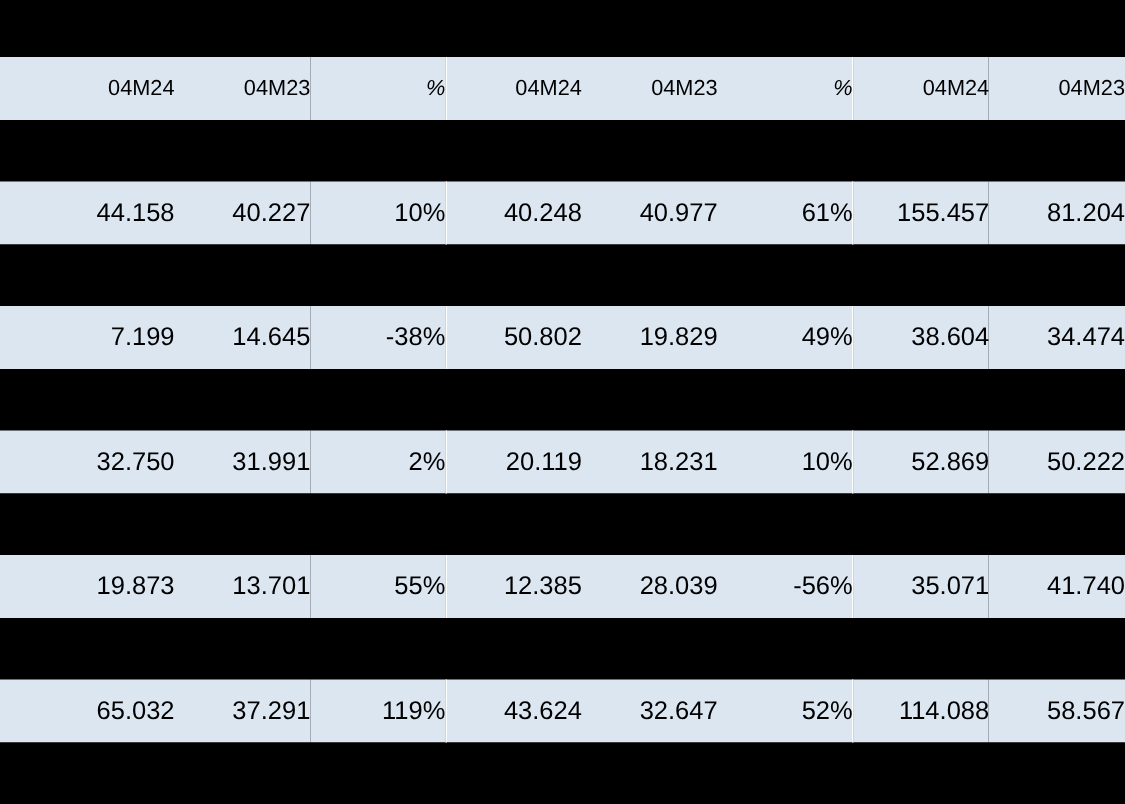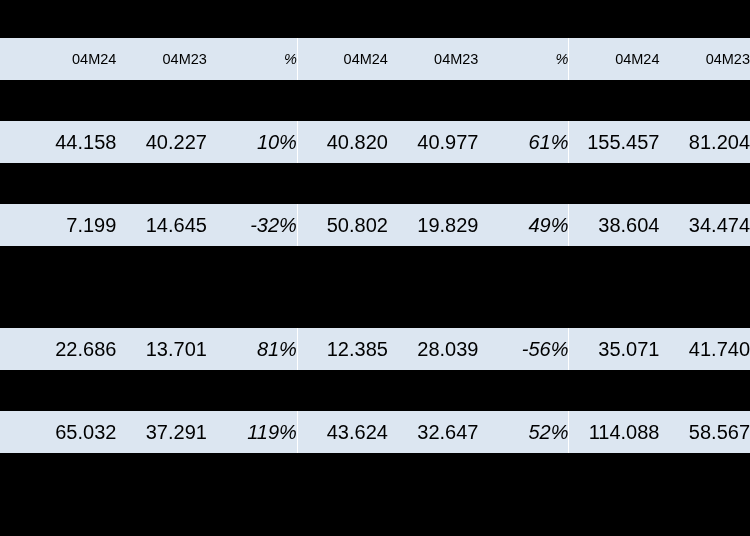--- a/index.html
+++ b/index.html
@@ -26,41 +26,40 @@
   }
   table.data-table tr.band-row {
     background: #dce6f1;
   }
   table.data-table tr.gap-row {
     background: #000000;
   }
   table.data-table td {
     padding: 0;
     margin: 0;
-    font-size: 20px;
+    font-size: 17px;
     color: #000000;
     text-align: right;
     vertical-align: middle;
     white-space: nowrap;
   }
   tr.band-row td {
     height: 42px;
   }
   tr.gap-row td {
     height: 41px;
     color: #000000;
   }
   
   col.spacer { width: 24px; }
   col.c-cur  { width: 84px; }
   col.c-prev { width: 84px; }
   col.c-pct  { width: 84px; }
 
   td.cell-pct {
-    font-style: italic;
     padding-right: 18px;
   }
   td.cell-num {
     padding-right: 8px;
   }
   
   td.sep-left {
     border-left: 1px solid #ffffff;
   }
   tr.band-row td.sep-left {
@@ -111,57 +110,68 @@
 
       <tr class="gap-row">
         <td colspan="9"></td>
       </tr>
 
       <tr class="band-row">
         <td></td>
         <td class="cell-num">44.158</td>
         <td class="cell-num">40.227</td>
         <td class="cell-pct">10%</td>
-        <td class="cell-num sep-left">40.820</td>
+        <td class="cell-num sep-left">40.248</td>
         <td class="cell-num">40.977</td>
         <td class="cell-pct">61%</td>
         <td class="cell-num sep-left">155.457</td>
         <td class="cell-num">81.204</td>
       </tr>
 
       <tr class="gap-row">
         <td colspan="9"></td>
       </tr>
 
       <tr class="band-row">
         <td></td>
         <td class="cell-num">7.199</td>
         <td class="cell-num">14.645</td>
-        <td class="cell-pct">-32%</td>
+        <td class="cell-pct">-38%</td>
         <td class="cell-num sep-left">50.802</td>
         <td class="cell-num">19.829</td>
         <td class="cell-pct">49%</td>
         <td class="cell-num sep-left">38.604</td>
         <td class="cell-num">34.474</td>
       </tr>
 
       <tr class="gap-row">
         <td colspan="9"></td>
       </tr>
 
+      <tr class="band-row">
+        <td></td>
+        <td class="cell-num">32.750</td>
+        <td class="cell-num">31.991</td>
+        <td class="cell-pct">2%</td>
+        <td class="cell-num sep-left">20.119</td>
+        <td class="cell-num">18.231</td>
+        <td class="cell-pct">10%</td>
+        <td class="cell-num sep-left">52.869</td>
+        <td class="cell-num">50.222</td>
+      </tr>
 
       <tr class="gap-row">
         <td colspan="9"></td>
       </tr>
 
       <tr class="band-row">
         <td></td>
-        <td class="cell-num">22.686</td>
+        <td class="cell-num">19.873</td>
         <td class="cell-num">13.701</td>
-        <td class="cell-pct">81%</td>
+        <td class="cell-pct">55%</td>
         <td class="cell-num sep-left">12.385</td>
         <td class="cell-num">28.039</td>
         <td class="cell-pct">-56%</td>
         <td class="cell-num sep-left">35.071</td>
         <td class="cell-num">41.740</td>
       </tr>
 
       <tr class="gap-row">
         <td colspan="9"></td>
       </tr>

